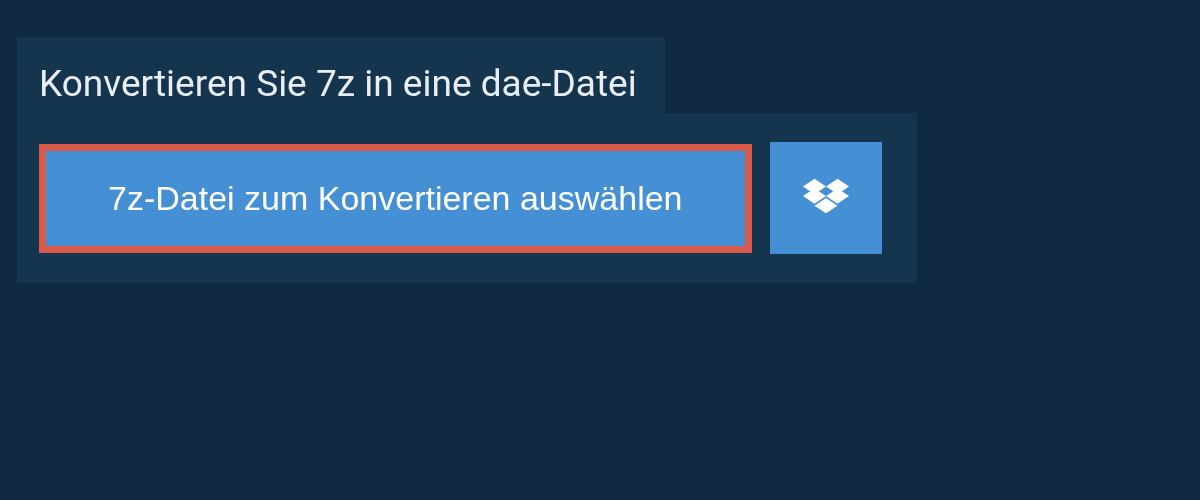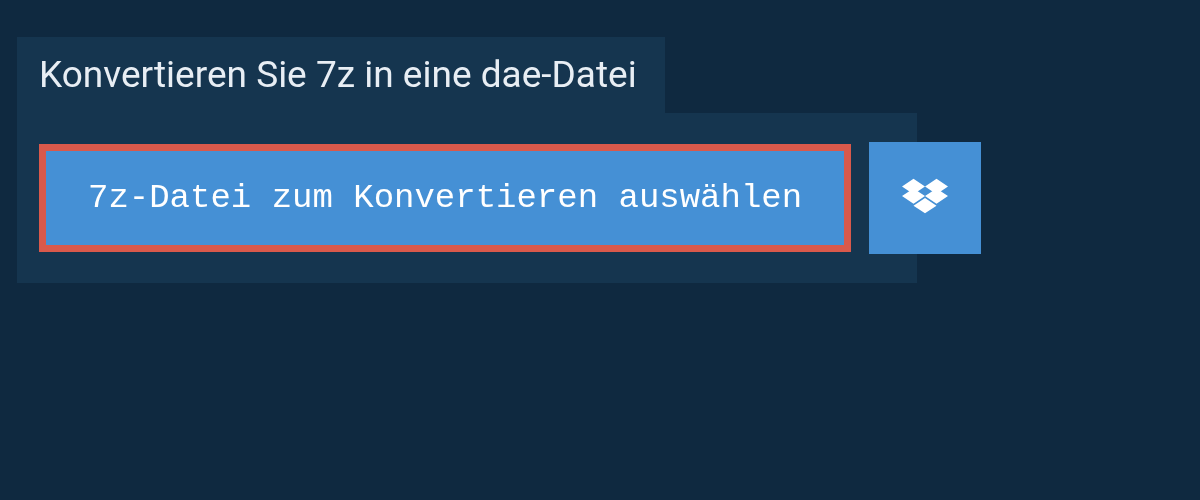--- a/index.html
+++ b/index.html
@@ -12,21 +12,21 @@
       height: 500px;
       background: #0f2940;
       font-family: -apple-system, BlinkMacSystemFont, "Segoe UI", Roboto, Helvetica, Arial, sans-serif;
       position: relative;
     }
     .header-bar {
       position: absolute;
       top: 37px;
       left: 17px;
       background: #15354f;
-      padding: 16px 28px 18px 22px;
+      padding: 25px 28px 18px 22px;
       display: inline-block;
     }
     .header-title {
       color: #e8eef4;
       font-size: 37px;
       font-weight: 400;
       white-space: nowrap;
     }
     .panel {
       position: absolute;
@@ -44,24 +44,24 @@
       border: 7px solid #d9594b;
       display: flex;
       flex: 0 0 auto;
     }
     .select-button {
       background: #4590d5;
       color: #ffffff;
       font-size: 34px;
       font-weight: 400;
       border: none;
-      padding: 28px 42px;
+      padding: 28px 62px;
       cursor: pointer;
       white-space: nowrap;
-      font-family: Liberation Mono, monospace;
+      font-family: Liberation Sans, sans-serif;
     }
     .dropbox-button {
       width: 112px;
       height: 112px;
       background: #4590d5;
       border: none;
       cursor: pointer;
       display: flex;
       align-items: center;
       justify-content: center;

